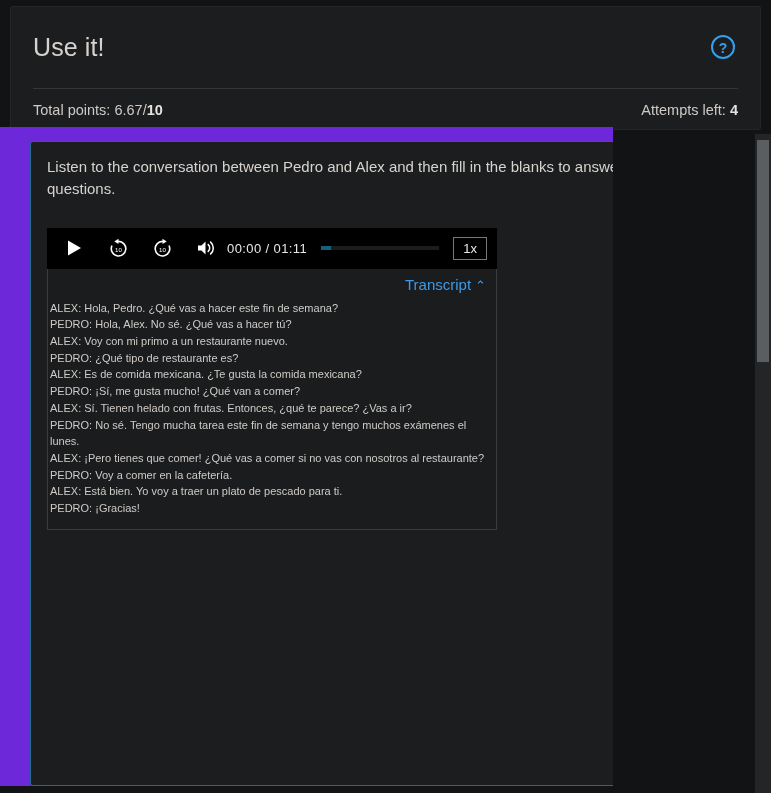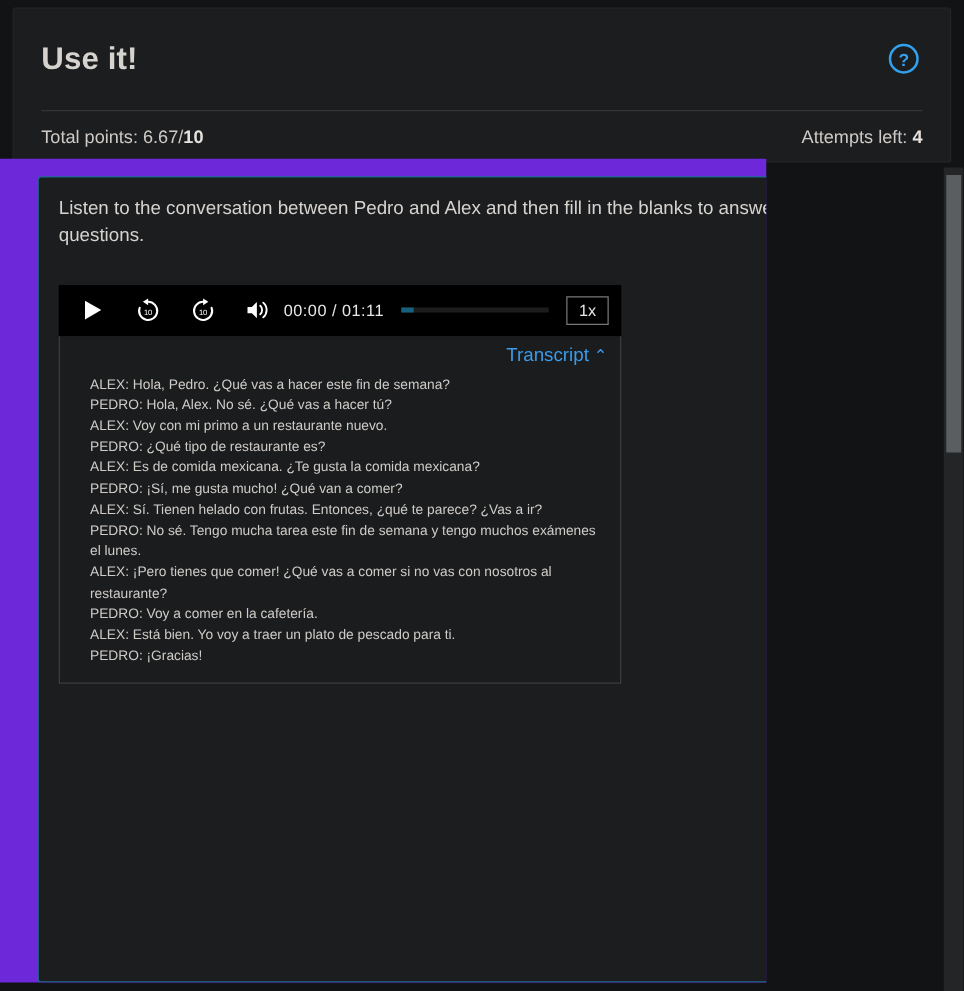--- a/index.html
+++ b/index.html
@@ -33,21 +33,21 @@
     position: relative;
     height: 80px;
     padding: 0 22px;
     display: flex;
     align-items: center;
     justify-content: space-between;
   }
   .page-title {
     font-size: 25px;
     color: #d6d2ce;
-    font-weight: 700;
+    font-weight: 400;
     letter-spacing: 0.1px;
   }
   .help-icon-btn {
     width: 30px; height: 30px;
     display: flex; align-items: center; justify-content: center;
     cursor: pointer;
     background: none; border: none; padding: 0;
   }
   .help-icon-btn svg { display: block; }
 
@@ -156,21 +156,21 @@
     cursor: pointer;
     line-height: 1;
   }
 
   
   .transcript-box {
     width: 450px;
     background: #1a1c1e;
     border: 1px solid #3a3d40;
     border-top: none;
-    padding: 7px 10px 12px 24px;
+    padding: 7px 10px 12px 2px;
   }
   .transcript-toggle-row {
     text-align: right;
     margin-bottom: 6px;
   }
   .transcript-toggle {
     background: none; border: none; padding: 0;
     color: #3c9ae8;
     font-size: 15px;
     cursor: pointer;

